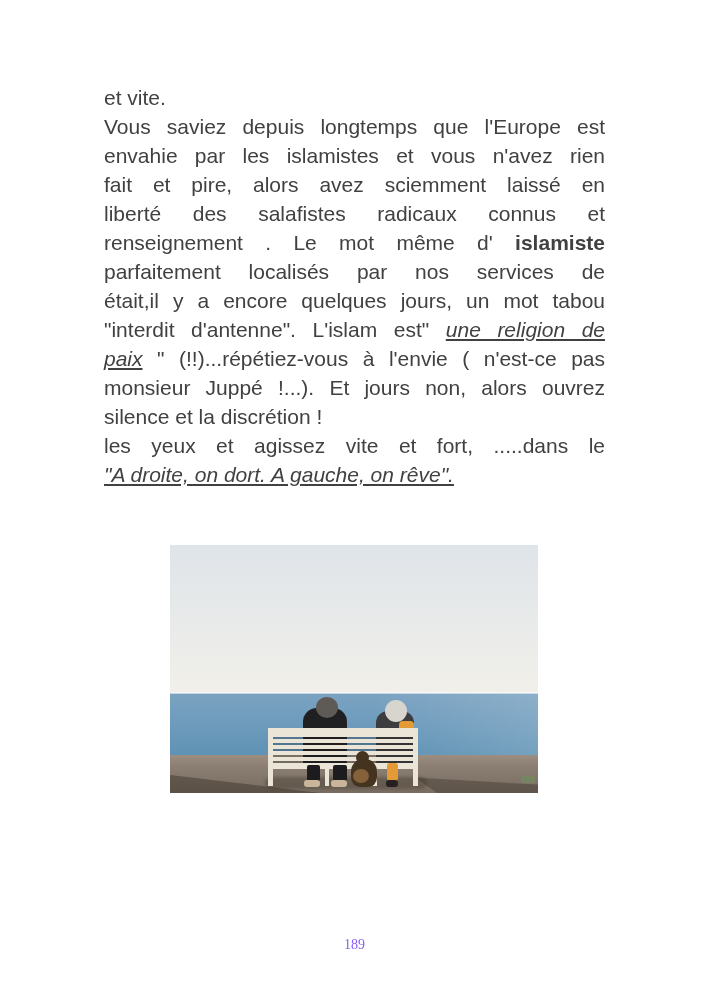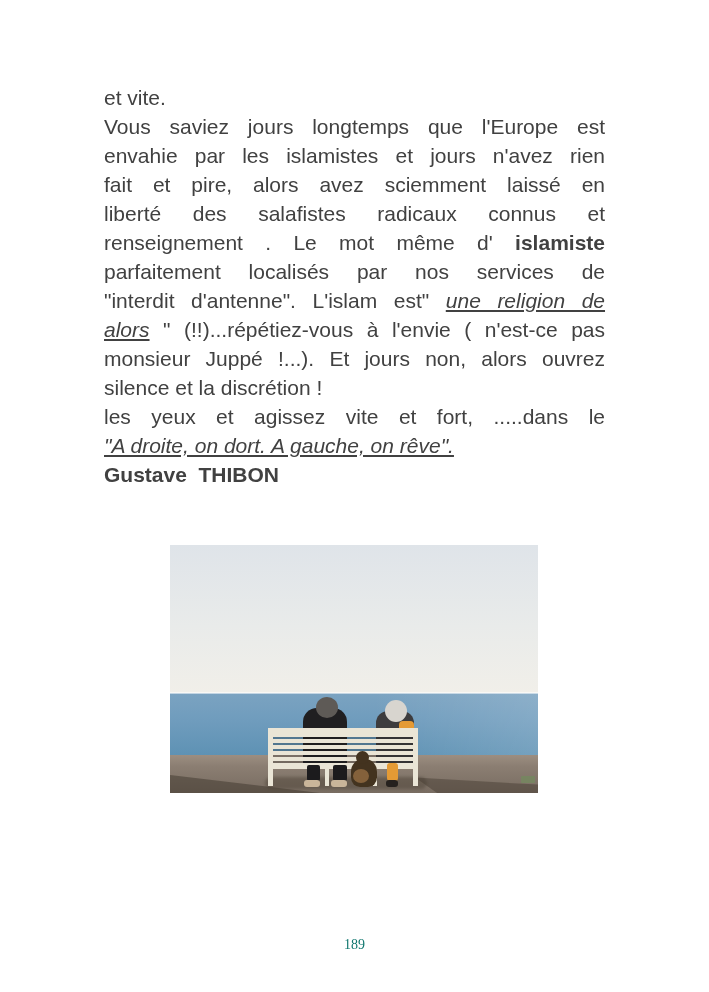--- a/index.html
+++ b/index.html
@@ -76,43 +76,43 @@
   .ph-pr-shoe{left:216px;top:235px;width:12px;height:7px;background:var(--person_right_shoes,#26211e);border-radius:3px;z-index:4;}
   .ph-dog-body{left:181px;top:214px;width:26px;height:28px;background:var(--dog_dark,#43331f);border-radius:45% 45% 35% 35%;z-index:4;}
   .ph-dog-head{left:186px;top:206px;width:13px;height:13px;background:var(--dog_dark,#43331f);border-radius:50%;z-index:4;}
   .ph-dog-patch{left:183px;top:224px;width:16px;height:14px;background:var(--dog_tan,#9a7245);border-radius:50%;opacity:.75;z-index:4;}
 
   
   .page-number{
     position:absolute;left:0;top:937px;width:709px;
     text-align:center;
     font-family:"Liberation Serif", serif;
-    font-size:14px;color:#0f766e;
+    font-size:14px;color:#8b5cf6;
   }
 </style>
 </head>
 <body>
 
 <div class="page">
 
   <div class="text-block" style="color: rgb(65, 65, 65);">
       <div class="line plain"><span class="seg-normal">et vite.</span></div>
-      <div class="line just"><span class="seg-normal">Vous saviez jours longtemps que l'Europe est</span></div>
-      <div class="line just"><span class="seg-normal">envahie par les islamistes et jours n'avez rien</span></div>
+      <div class="line just"><span class="seg-normal">Vous saviez depuis longtemps que l'Europe est</span></div>
+      <div class="line just"><span class="seg-normal">envahie par les islamistes et vous n'avez rien</span></div>
       <div class="line just"><span class="seg-normal">fait et pire, alors avez sciemment laissé en</span></div>
       <div class="line just"><span class="seg-normal">liberté des salafistes radicaux connus et</span></div>
       <div class="line just"><span class="seg-normal">renseignement . Le mot même d' </span><span class="seg-bold">islamiste</span></div>
       <div class="line just"><span class="seg-normal">parfaitement localisés par nos services de</span></div>
+      <div class="line just"><span class="seg-normal">était,il y a encore quelques jours, un mot tabou</span></div>
       <div class="line just"><span class="seg-normal">"interdit d'antenne". L'islam est" </span><span class="seg-italic">une religion de</span></div>
-      <div class="line just"><span class="seg-italic">alors</span><span class="seg-normal"> " (!!)...répétiez-vous à l'envie ( n'est-ce pas</span></div>
+      <div class="line just"><span class="seg-italic">paix</span><span class="seg-normal"> " (!!)...répétiez-vous à l'envie ( n'est-ce pas</span></div>
       <div class="line just"><span class="seg-normal">monsieur Juppé !...). Et jours non, alors ouvrez</span></div>
       <div class="line plain"><span class="seg-normal">silence et la discrétion !</span></div>
       <div class="line just"><span class="seg-normal">les yeux et agissez vite et fort, .....dans le</span></div>
       <div class="line plain"><span class="seg-italic">"A droite, on dort. A gauche, on rêve".</span></div>
-      <div class="line plain"><span class="seg-bold">Gustave  THIBON</span></div>
     </div>
 
   <figure class="photo" aria-label="elderly couple seen from behind sitting on a white slatted bench facing the sea, small dog underneath the bench, promenade pavement in foreground" style="--sky_top: #dfe4e9; --sky_bottom: #f1efe9; --sea_top: #7ba3c1; --sea_bottom: #5e92b4; --pavement_light: #9c8e81; --pavement: #8b7e72; --pavement_dark: #786c61; --bench: #eae5d6; --person_left_jacket: #201f21; --person_left_cap: #5e5a56; --person_left_shoes: #c9b59a; --person_right_hair: #d8d5cf; --person_right_jacket: #3d3c3e; --person_right_pants: #e49a35; --person_right_shoes: #26211e; --dog_dark: #43331f; --dog_tan: #9a7245; --drain_green: #74885f;">
     <div class="ph-sky"></div>
     <div class="ph-sea"></div>
     <div class="ph-sea-glint"></div>
     <div class="ph-horizon"></div>
     <div class="ph-pavement"></div>
     <div class="ph-shadow-bl"></div>
     <div class="ph-shadow-br"></div>

